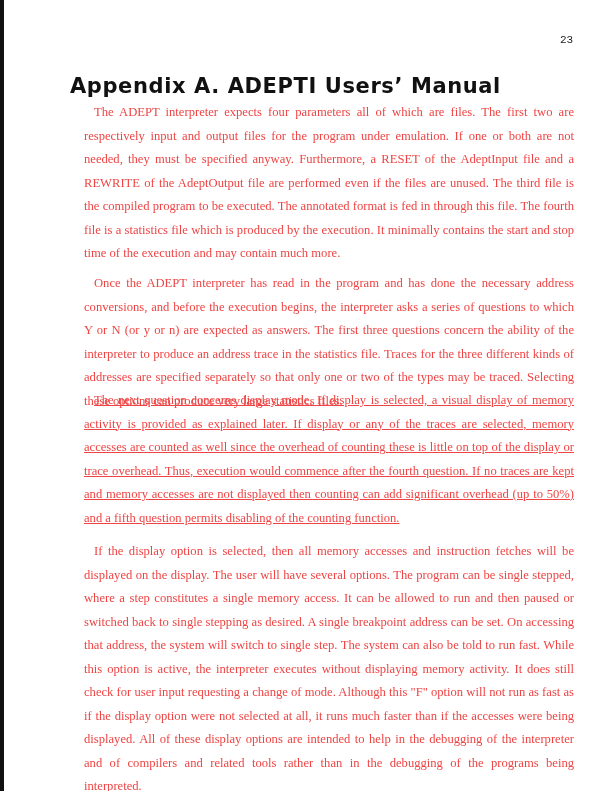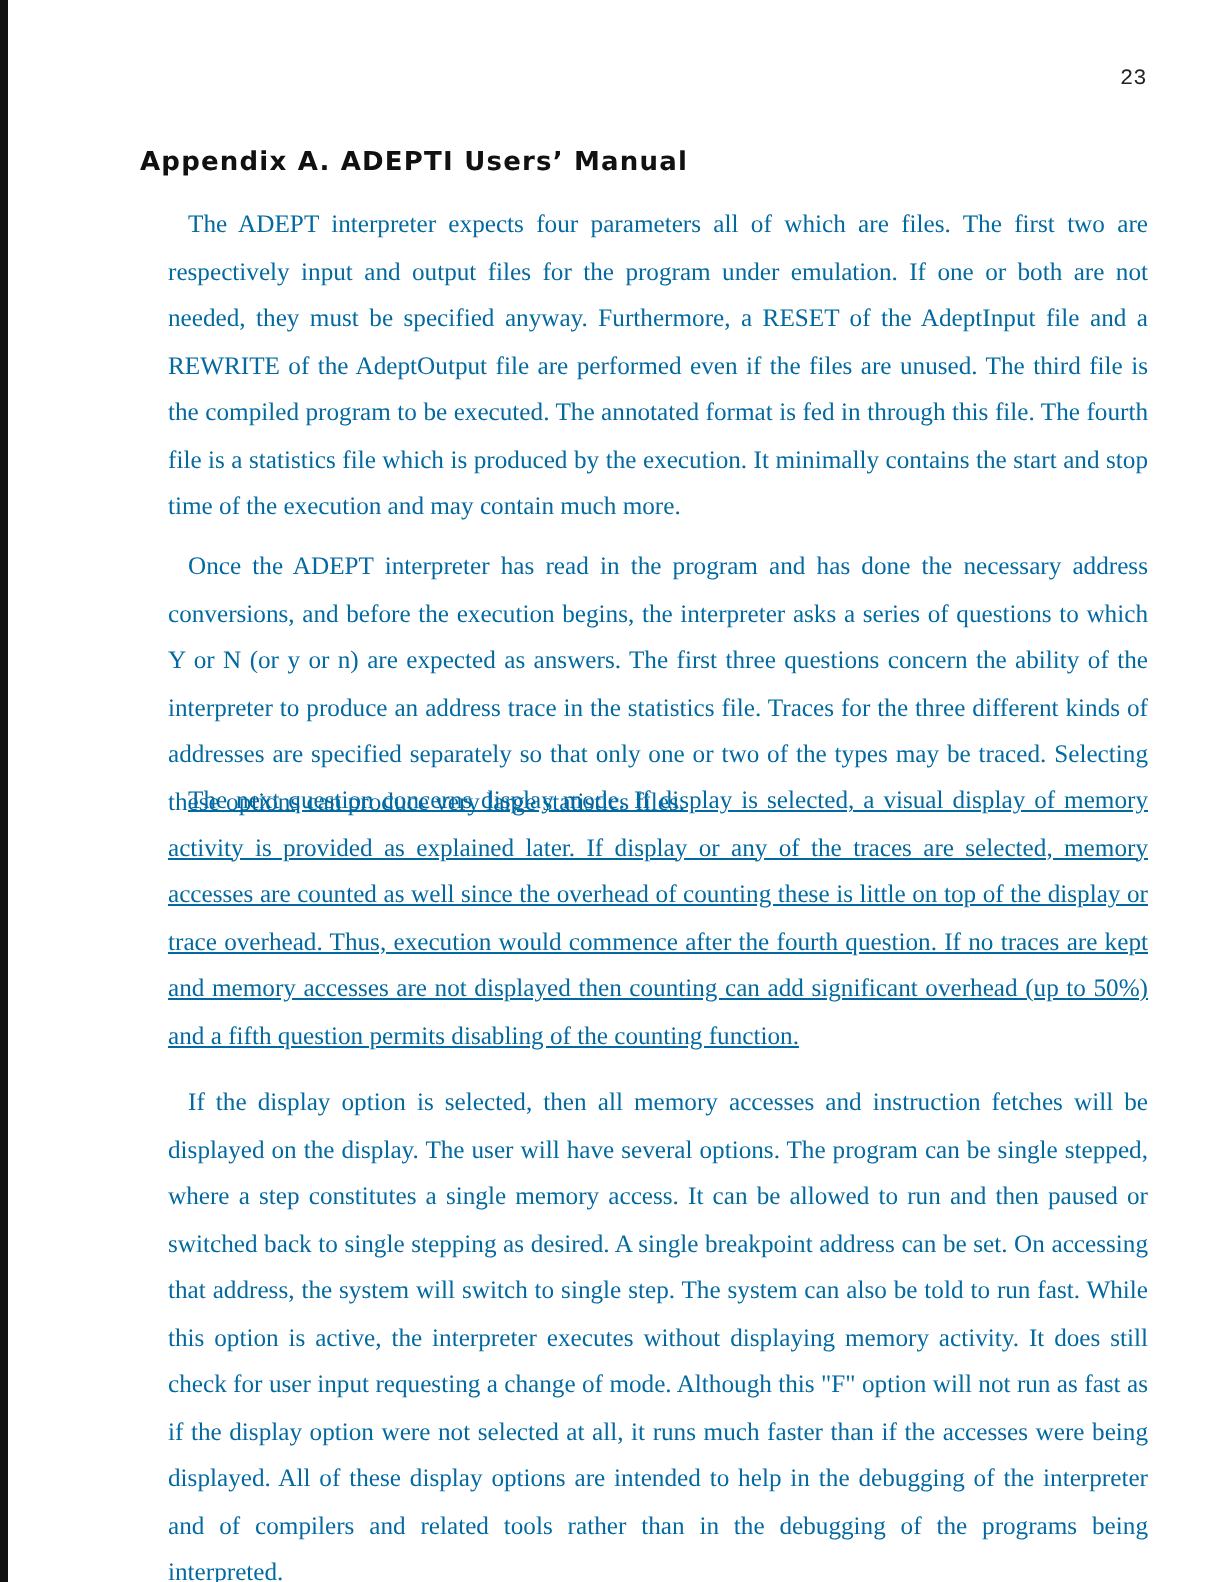--- a/index.html
+++ b/index.html
@@ -1,20 +1,20 @@
 <!DOCTYPE html>
 <html><head>
   <meta charset="utf-8">
   <style>
     html, body { margin: 0; padding: 0; background: #ffffff; }
     body { width: 612px; height: 791px; position: relative; overflow: hidden; }
     .scan-edge { position: absolute; left: 0; top: 0; width: 4px; height: 791px; background: #111; }
     .page-number { position: absolute; left: 544px; top: 34px; font-family: Liberation Mono, monospace; font-size: 11px; color: #222; margin-left: 16px; }
-    .title { position: absolute; left: 70px; top: 74px; font-family: "DejaVu Sans", sans-serif; font-size: 13px; font-weight: bold; color: #111; letter-spacing: 0.6px; margin: 0; white-space: nowrap; }
-    .para { position: absolute; left: 84px; width: 490px; font-family: "Liberation Serif", serif; font-size: 12.6px; line-height: 23.5px; color: #0369a1; text-align: justify; margin: 0; text-indent: 10px; }
+    .title { position: absolute; left: 70px; top: 74px; font-family: "DejaVu Sans", sans-serif; font-size: 21px; font-weight: bold; color: #111; letter-spacing: 0.6px; margin: 0; white-space: nowrap; }
+    .para { position: absolute; left: 84px; width: 490px; font-family: "Liberation Serif", serif; font-size: 12.6px; line-height: 23.5px; color: #ef4444; text-align: justify; margin: 0; text-indent: 10px; }
     #p1 { top: 101px; }
     #p2 { top: 272px; }
     #p3 { top: 389px; text-decoration: underline; }
     #p4 { top: 540px; }
   </style>
 </head>
 <body>
 
 <div class="scan-edge"></div>
 

